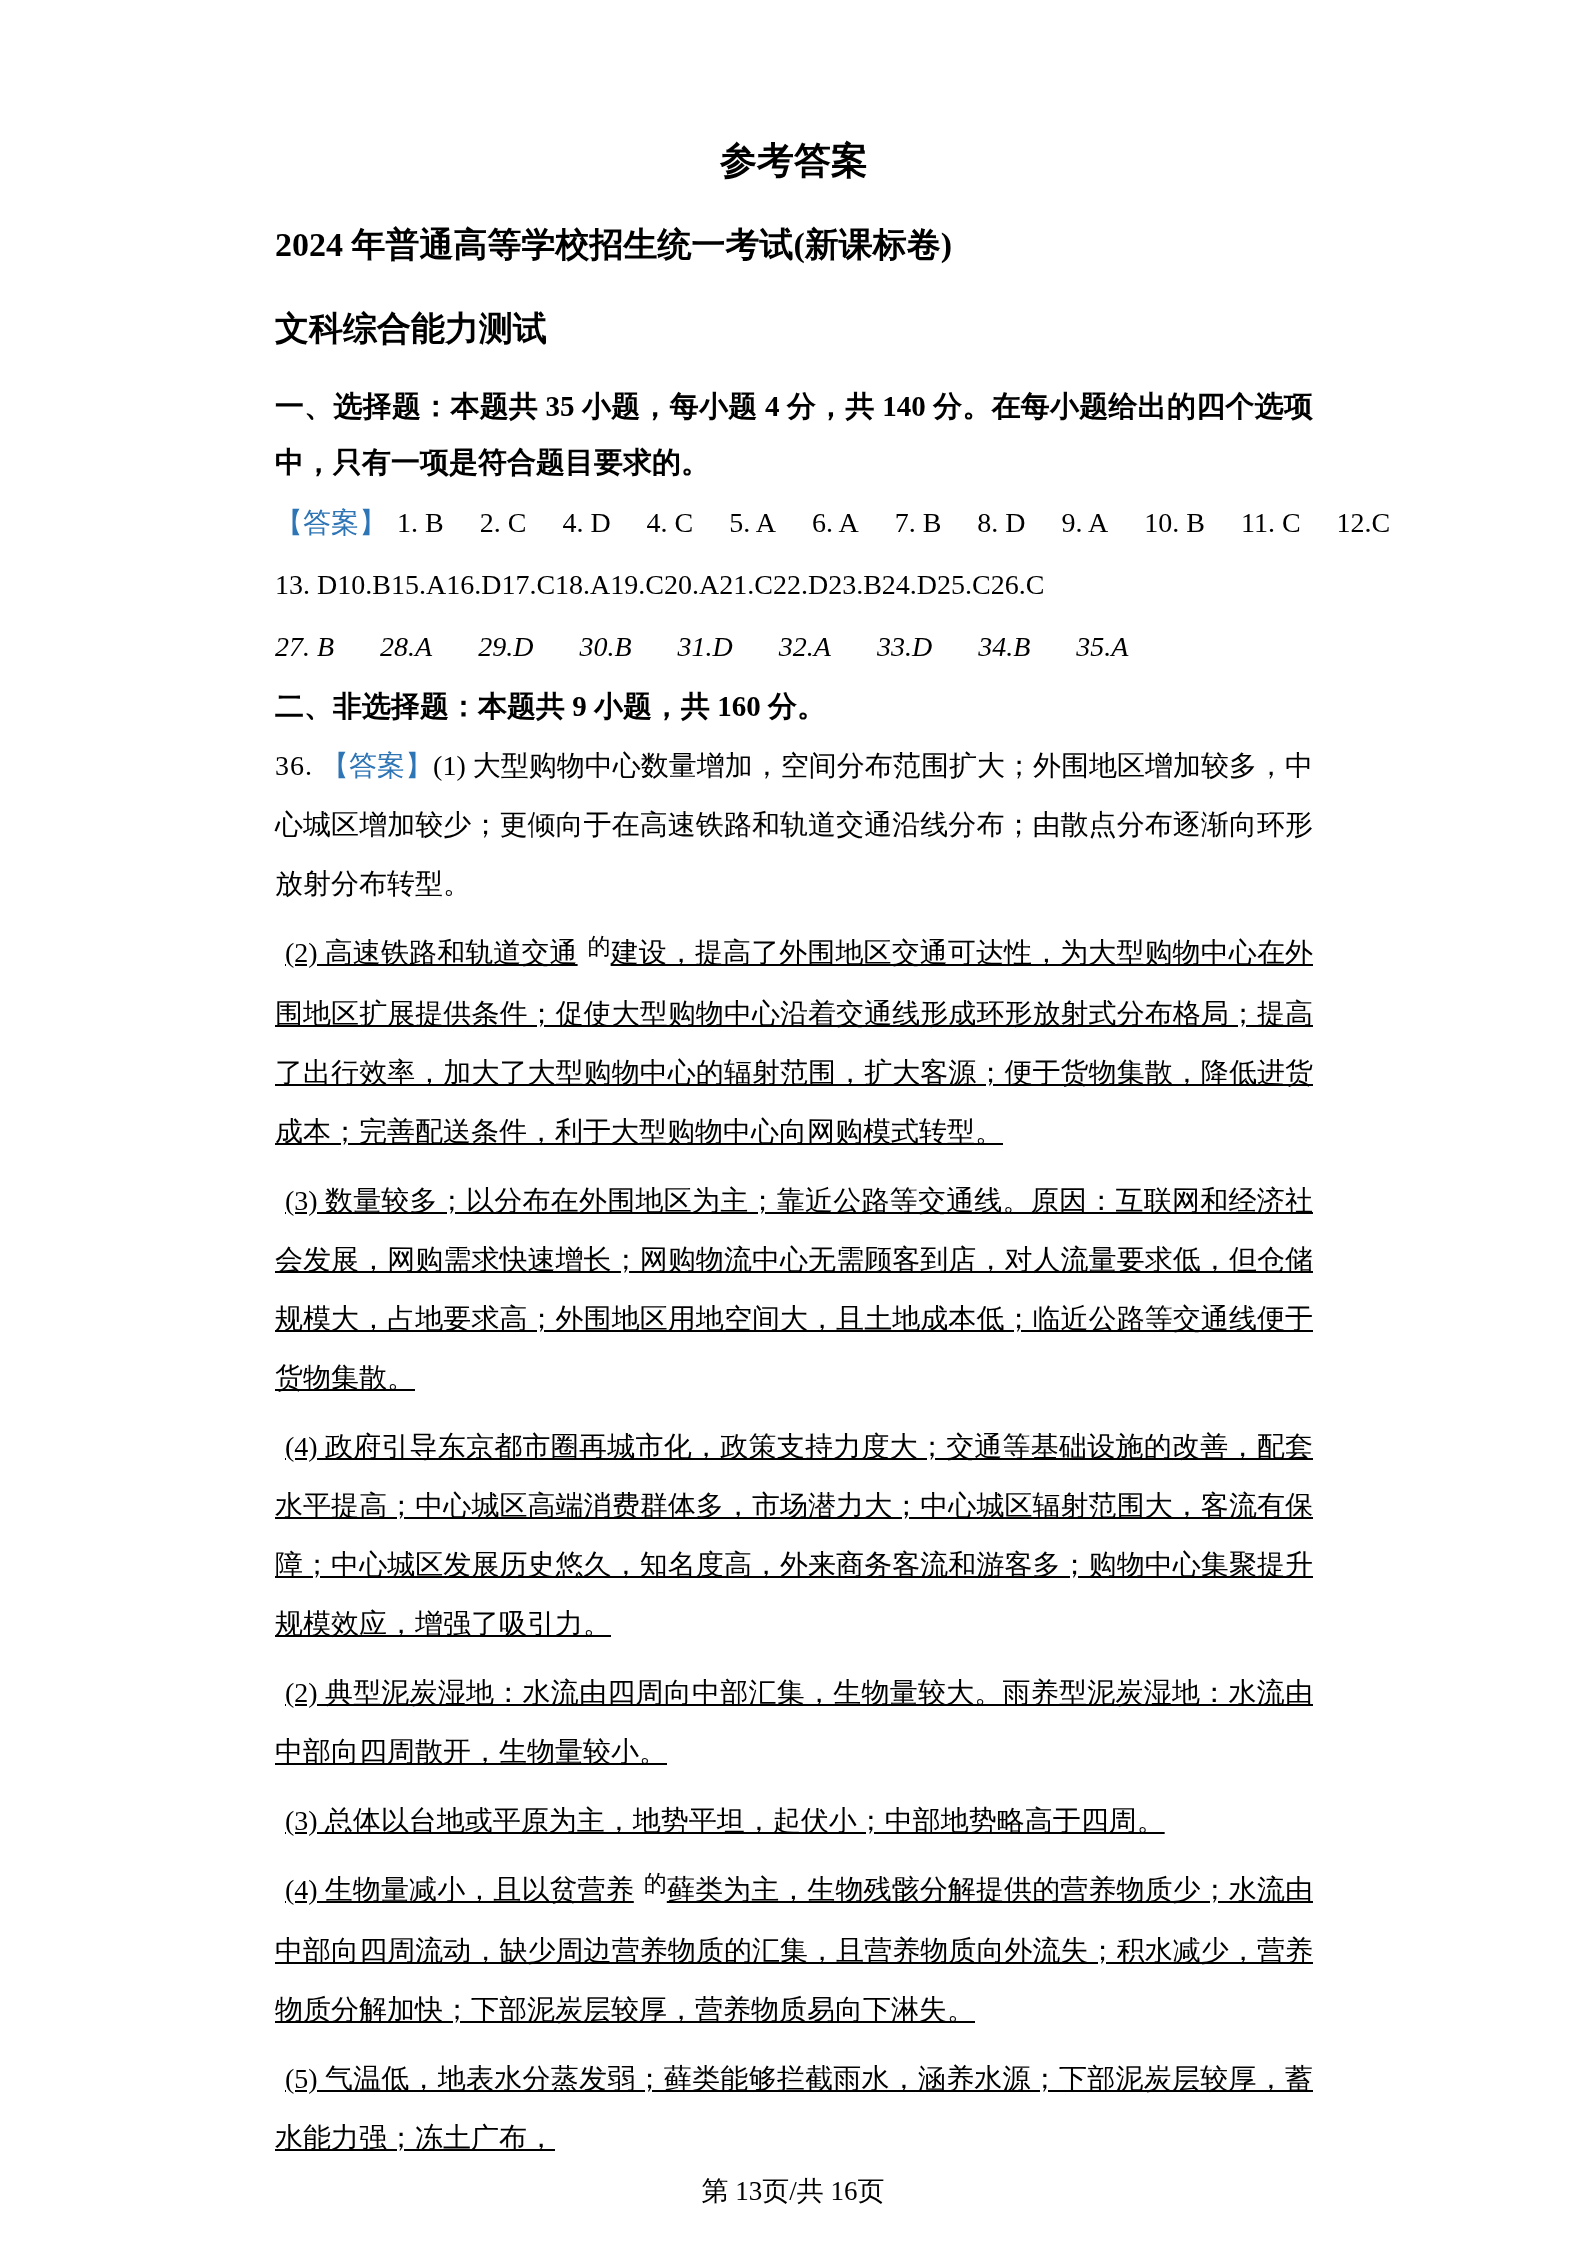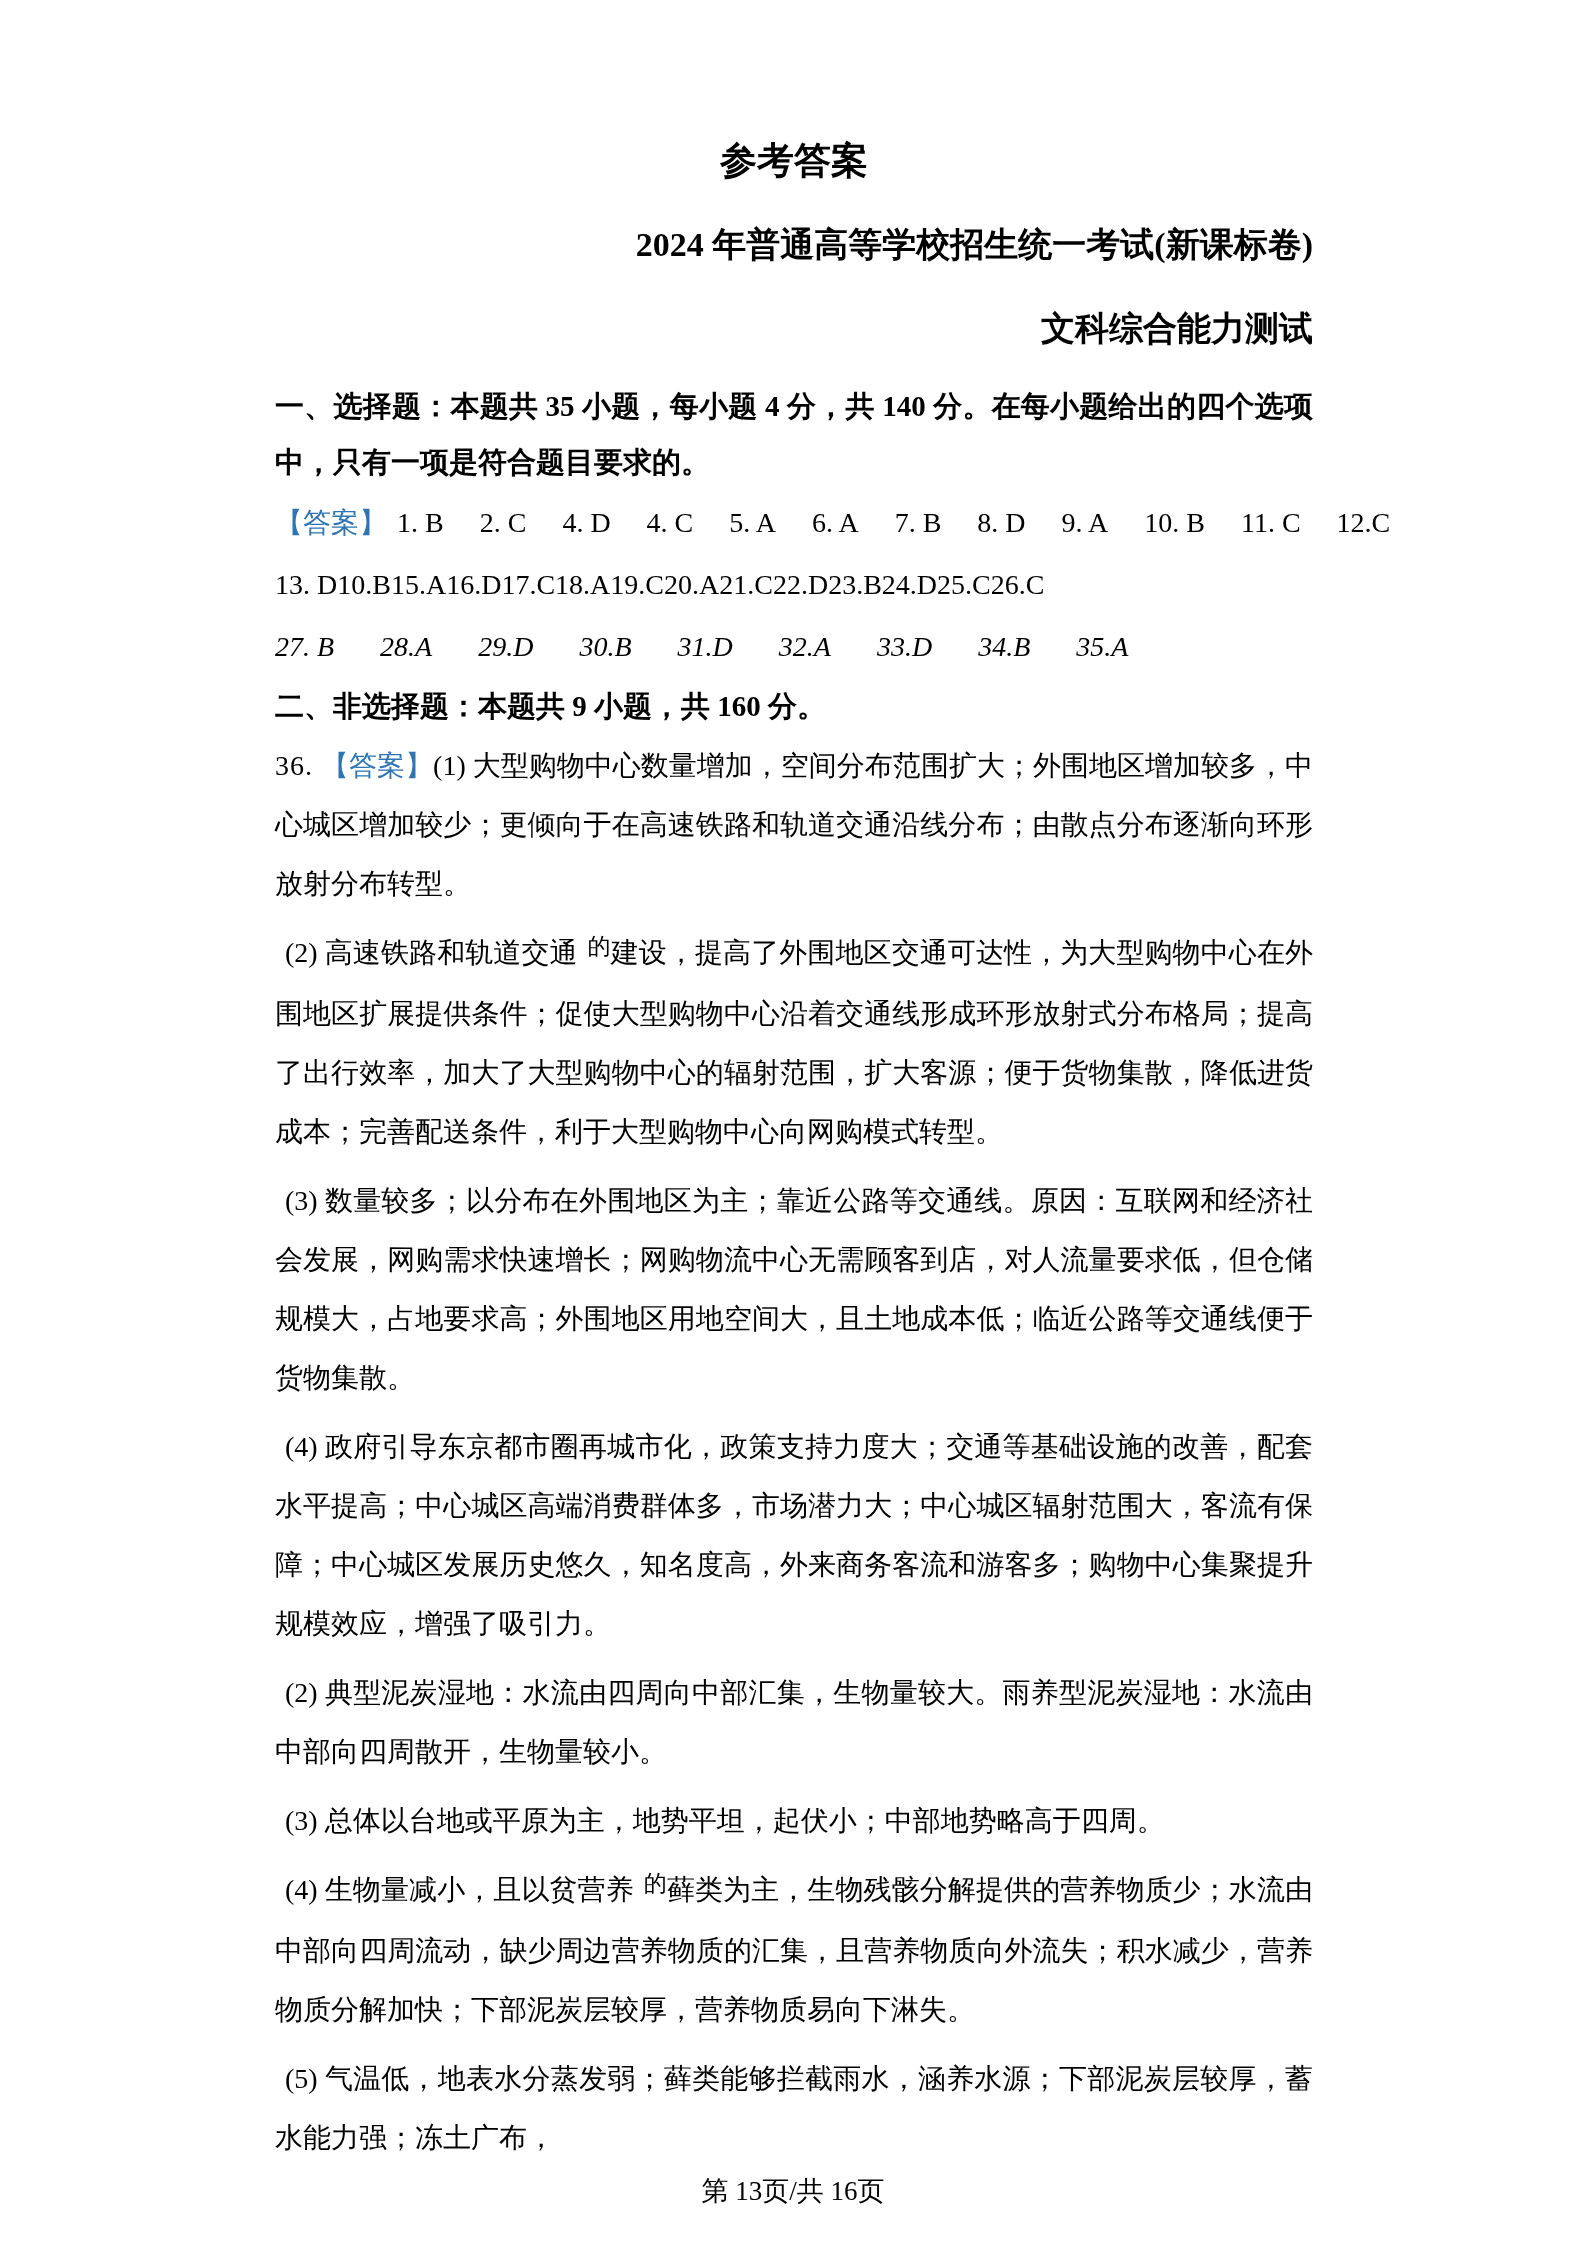--- a/index.html
+++ b/index.html
@@ -19,21 +19,21 @@
   .doc-title {
     font-size: 37px;
     font-weight: 700;
     text-align: center;
     line-height: 42px;
     margin-bottom: 42px;
   }
   .exam-title, .subject-title {
     font-size: 34px;
     font-weight: 700;
-    text-align: right;
+    text-align: left;
     line-height: 42px;
   }
   .exam-title { margin-bottom: 42px; }
   .subject-title { margin-bottom: 28px; }
 
   .sec-heading {
     font-size: 29px;
     font-weight: 700;
     line-height: 56px;
     text-align: justify;
@@ -55,21 +55,21 @@
   .blue { color: #2E75B6; }
 
   .questions { margin-top: 2px; }
   .body-para {
     font-size: 28px;
     line-height: 59px;
     text-align: justify;
     margin-bottom: 10px;
     word-break: break-all;
   }
-  .body-para.sub { text-indent: 10px; }
+  .body-para.sub { text-indent: 10px; text-decoration: underline; }
   .q-number { letter-spacing: 1px; }
   .raised {
     display: inline-block;
     font-size: 23px;
     transform: translateY(-8px);
   }
 
   .footer {
     position: absolute;
     left: 0;

